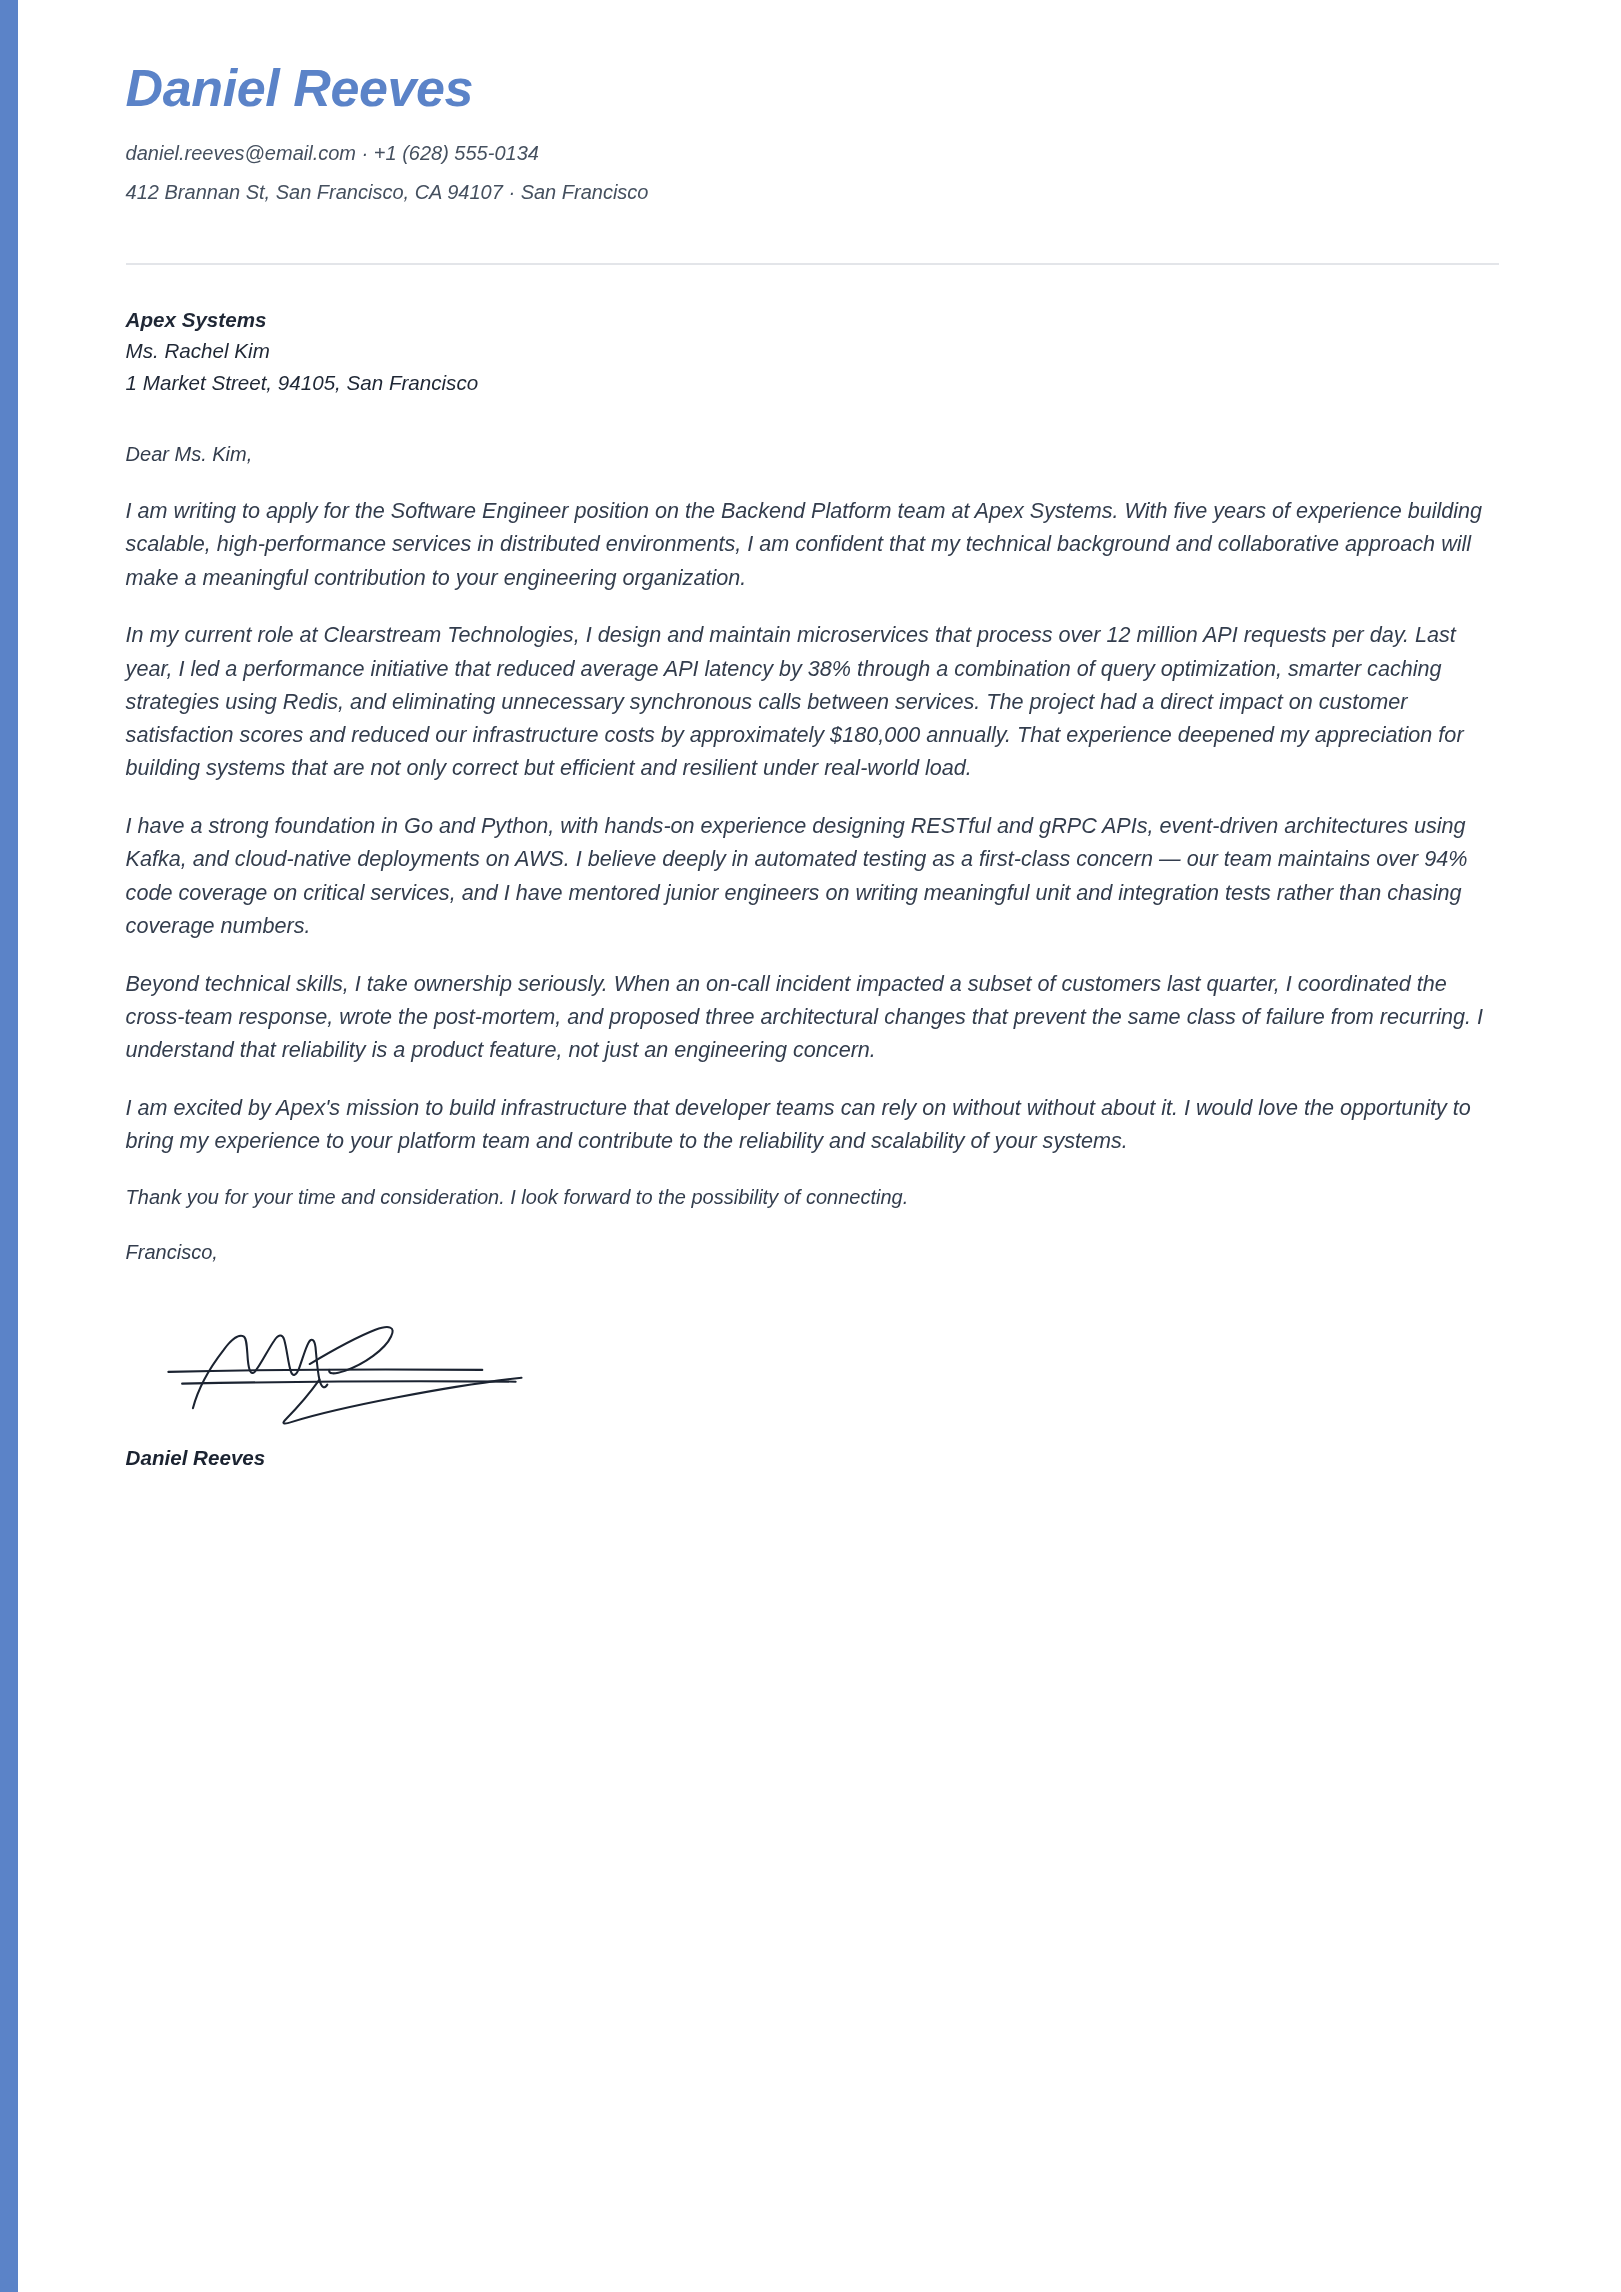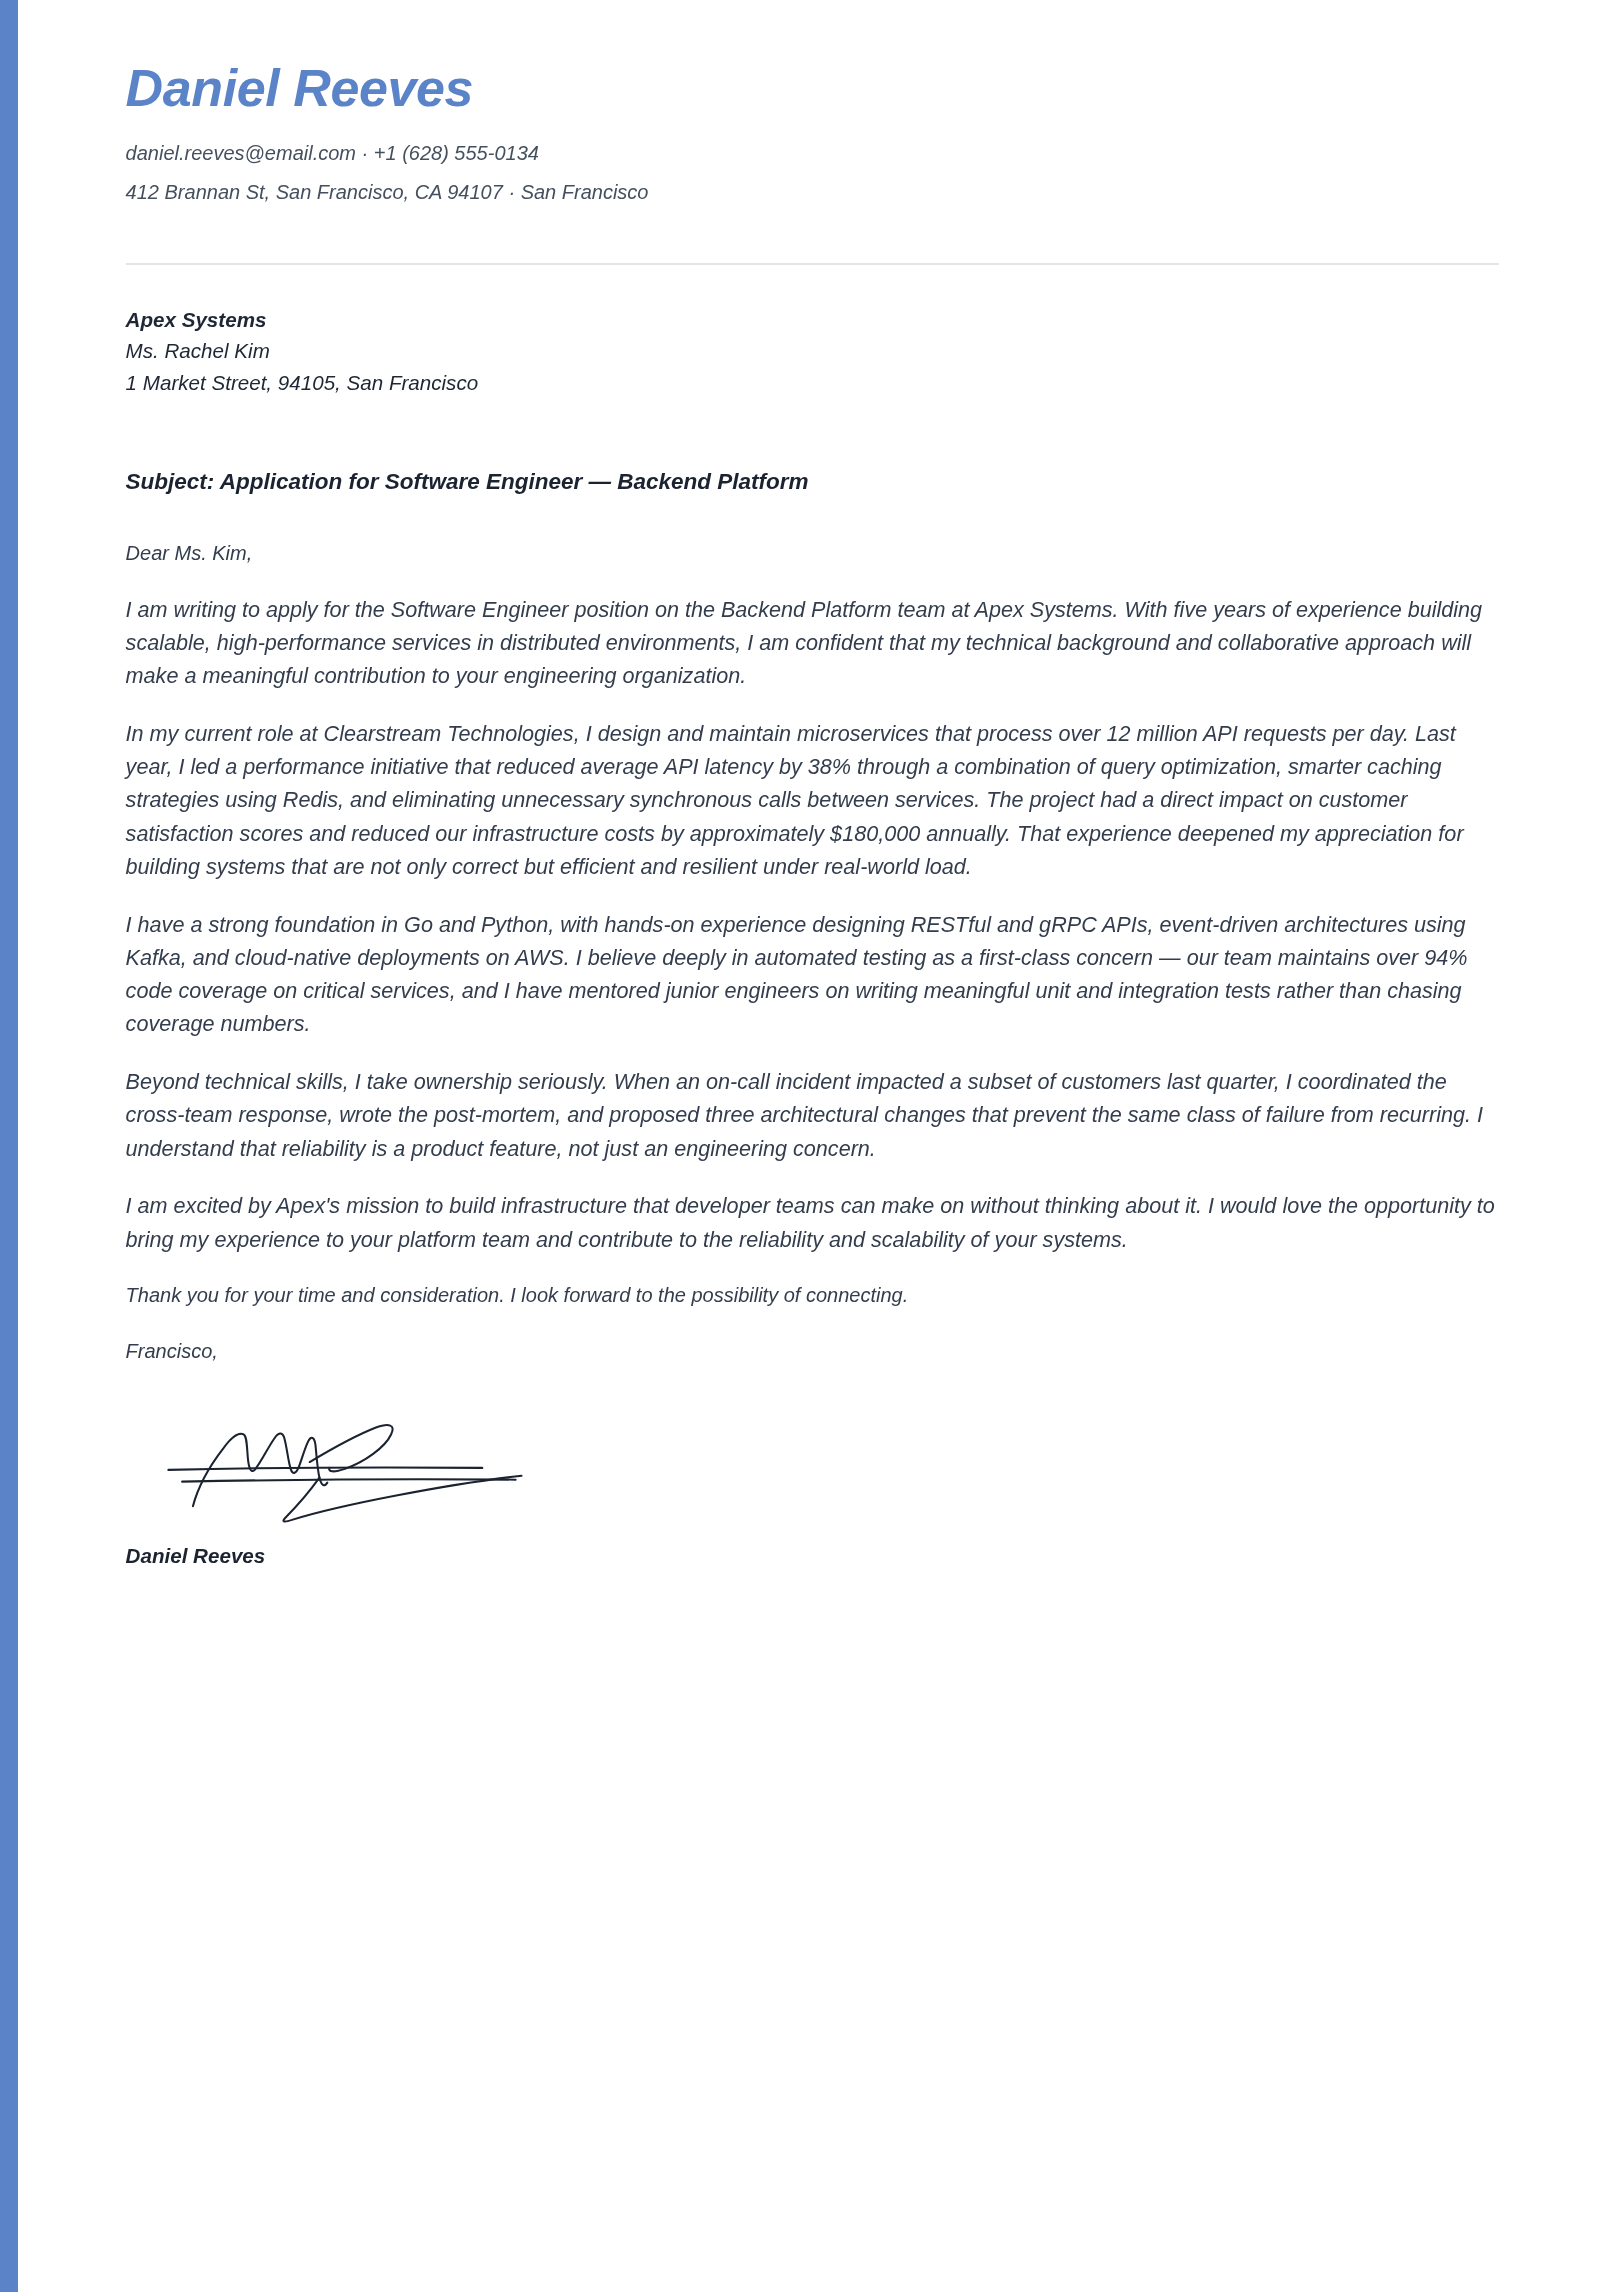--- a/index.html
+++ b/index.html
@@ -135,28 +135,27 @@
         <div class="contact-line">412 Brannan St, San Francisco, CA 94107 · San Francisco</div>
         <hr class="divider">
       </div>
 
       <div class="recipient">
         <div class="company">Apex Systems</div>
         <div>Ms. Rachel Kim</div>
         <div>1 Market Street, 94105, San Francisco</div>
       </div>
 
-      <div class="subject">Subject: Application for Software Engineer — Backend Platform</div>
       <div class="salutation">Dear Ms. Kim,</div>
 
       <p class="para">I am writing to apply for the Software Engineer position on the Backend Platform team at Apex Systems. With five years of experience building scalable, high-performance services in distributed environments, I am confident that my technical background and collaborative approach will make a meaningful contribution to your engineering organization.</p>
       <p class="para">In my current role at Clearstream Technologies, I design and maintain microservices that process over 12 million API requests per day. Last year, I led a performance initiative that reduced average API latency by 38% through a combination of query optimization, smarter caching strategies using Redis, and eliminating unnecessary synchronous calls between services. The project had a direct impact on customer satisfaction scores and reduced our infrastructure costs by approximately $180,000 annually. That experience deepened my appreciation for building systems that are not only correct but efficient and resilient under real-world load.</p>
       <p class="para">I have a strong foundation in Go and Python, with hands-on experience designing RESTful and gRPC APIs, event-driven architectures using Kafka, and cloud-native deployments on AWS. I believe deeply in automated testing as a first-class concern — our team maintains over 94% code coverage on critical services, and I have mentored junior engineers on writing meaningful unit and integration tests rather than chasing coverage numbers.</p>
       <p class="para">Beyond technical skills, I take ownership seriously. When an on-call incident impacted a subset of customers last quarter, I coordinated the cross-team response, wrote the post-mortem, and proposed three architectural changes that prevent the same class of failure from recurring. I understand that reliability is a product feature, not just an engineering concern.</p>
-      <p class="para">I am excited by Apex's mission to build infrastructure that developer teams can make on without thinking about it. I would love the opportunity to bring my experience to your platform team and contribute to the reliability and scalability of your systems.</p>
+      <p class="para">I am excited by Apex's mission to build infrastructure that developer teams can rely on without without about it. I would love the opportunity to bring my experience to your platform team and contribute to the reliability and scalability of your systems.</p>
 
       <p class="closing">Thank you for your time and consideration. I look forward to the possibility of connecting.</p>
       <p class="closing">Francisco,</p>
 
       <div class="signature-block">
         <svg class="signature-svg" width="412" height="123" viewBox="0 0 420 125">
           <g fill="none" stroke="#1b2331" stroke-width="2.1" stroke-linecap="round" stroke-linejoin="round">
             <path d="M32 70 C 120 68, 240 67, 352 68"></path>
             <path d="M46 82 C 150 80, 290 79, 386 80"></path>
             <path d="M57 107 C 62 88, 74 66, 88 48 C 96 37, 104 31, 109 34

